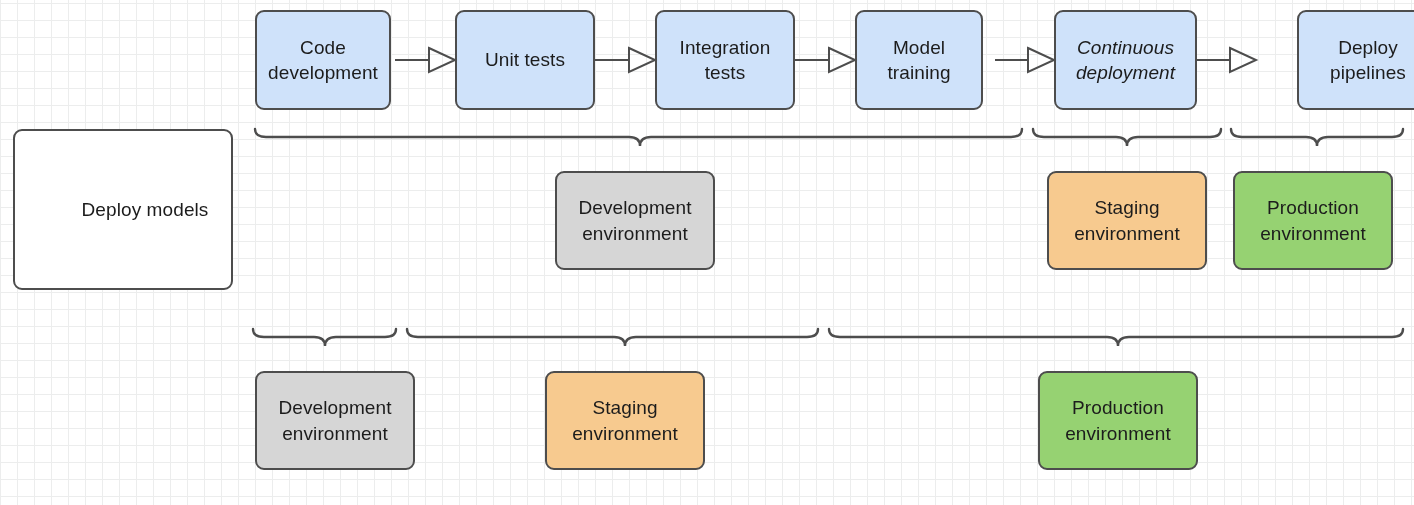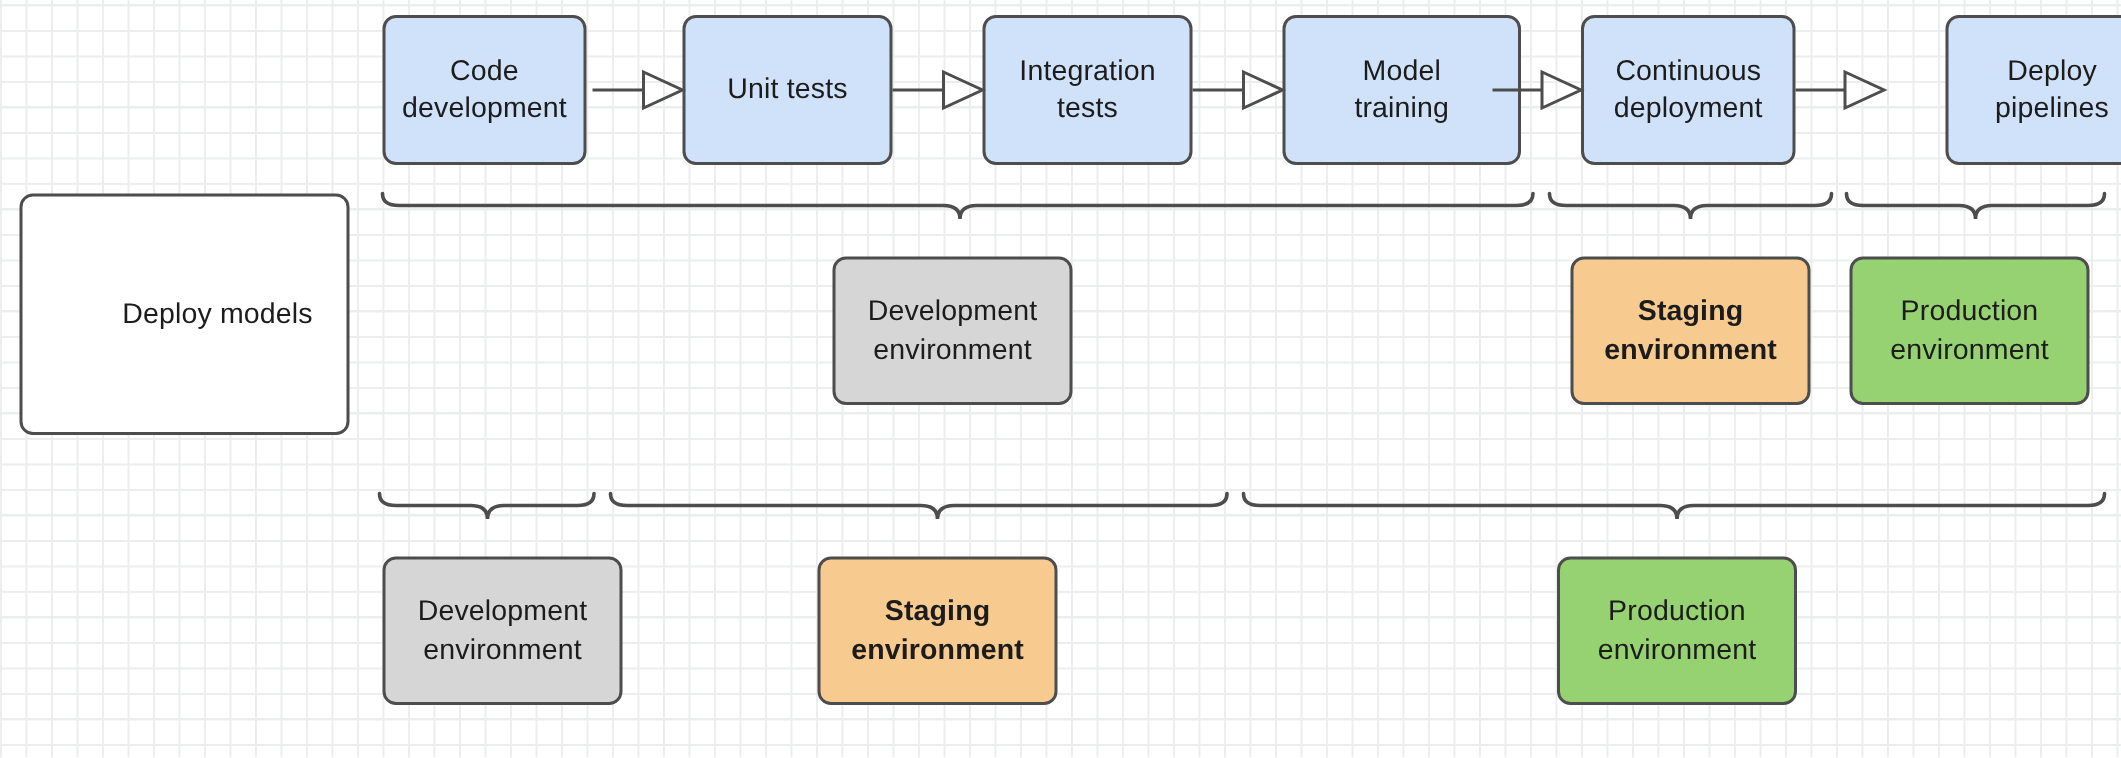--- a/index.html
+++ b/index.html
@@ -32,21 +32,21 @@
     justify-content: center;
     text-align: center;
     color: #1c1c1c;
     font-size: 19px;
     line-height: 1.32;
     letter-spacing: 0.1px;
     white-space: pre-line;
   }
   .node.blue    { background: #cfe2fa; }
   .node.grey    { background: #d6d6d6; }
-  .node.orange  { background: #f7ca8f; font-weight: bold; }
+  .node.orange  { background: #f7ca8f; }
   .node.green   { background: #96d272; }
   .node.white   { background: #ffffff; padding-left: 44px; }
 
   .connector {
     position: absolute;
     pointer-events: none;
   }
   .brace {
     position: absolute;
     pointer-events: none;
@@ -55,23 +55,23 @@
 </style>
 </head>
 <body>
 
 <div id="canvas">
     <div class="node blue" style="left: 255px; top: 10px; width: 136px; height: 100px;"><span>Code
 development</span></div>
     <div class="node blue" style="left: 455px; top: 10px; width: 140px; height: 100px;"><span>Unit tests</span></div>
     <div class="node blue" style="left: 655px; top: 10px; width: 140px; height: 100px;"><span>Integration
 tests</span></div>
-    <div class="node blue" style="left: 855px; top: 10px; width: 159px; height: 100px; justify-content: center;"><span>Model
+    <div class="node blue" style="left: 855px; top: 10px; width: 128px; height: 100px; justify-content: center;"><span>Model
 training</span></div>
-    <div class="node blue" style="left: 1054px; top: 10px; width: 143px; height: 100px;"><span>Continuous
+    <div class="node blue" style="left: 1054px; top: 10px; width: 143px; height: 100px; font-style: italic;"><span>Continuous
 deployment</span></div>
     <div class="node blue" style="left: 1256px; top: 10px; width: 142px; height: 100px; margin-left: 41px;"><span>Deploy
 pipelines</span></div>
     <div class="connector" style="left: 395px; top: 43px; width: 60px; height: 34px;">
       <svg width="60" height="34" viewBox="0 0 60 34">
         <path d="M 0 17 L 34 17" stroke="#4d4d4d" stroke-width="2" fill="none"></path>
         <path d="M 34 5 L 60 17 L 34 29 Z" stroke="#4d4d4d" stroke-width="2" stroke-linejoin="miter" fill="none"></path>
       </svg>
     </div>
     <div class="connector" style="left: 595px; top: 43px; width: 60px; height: 34px;">

